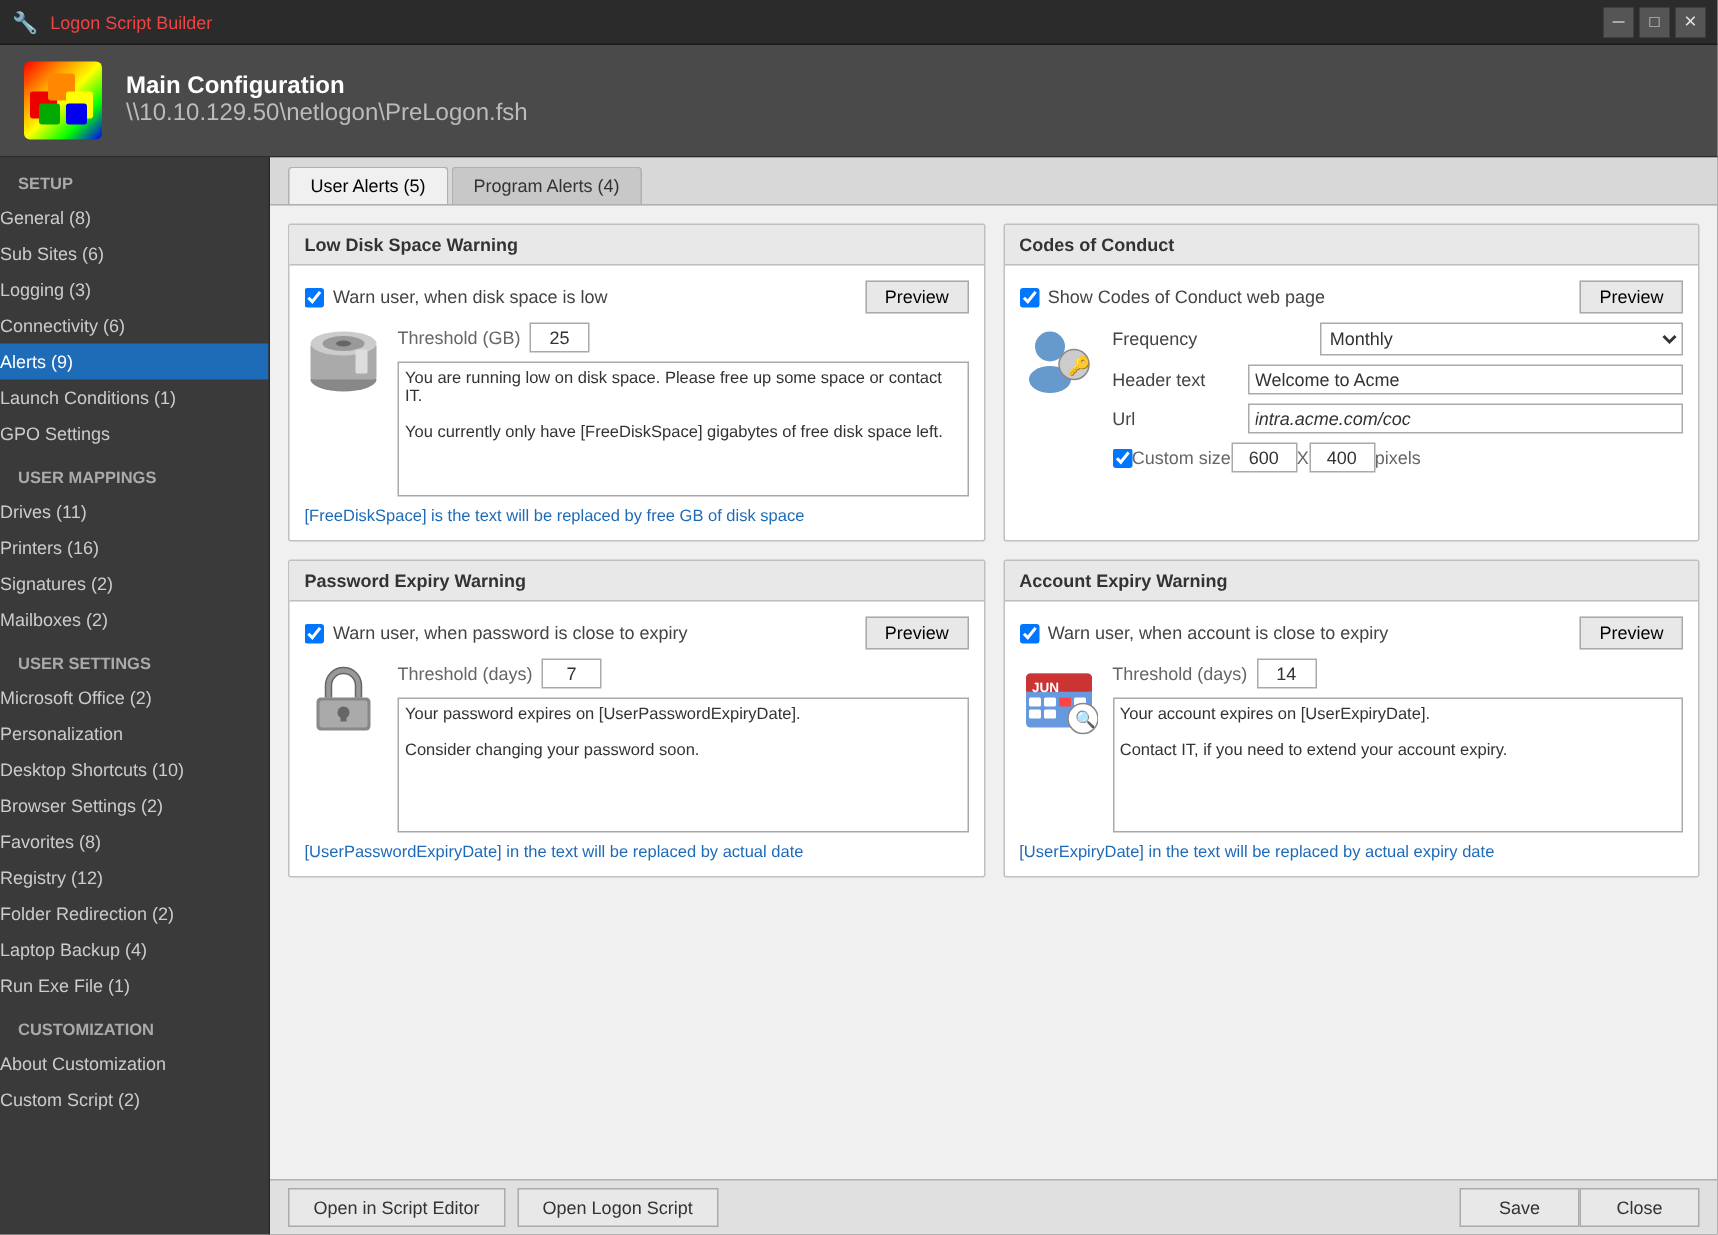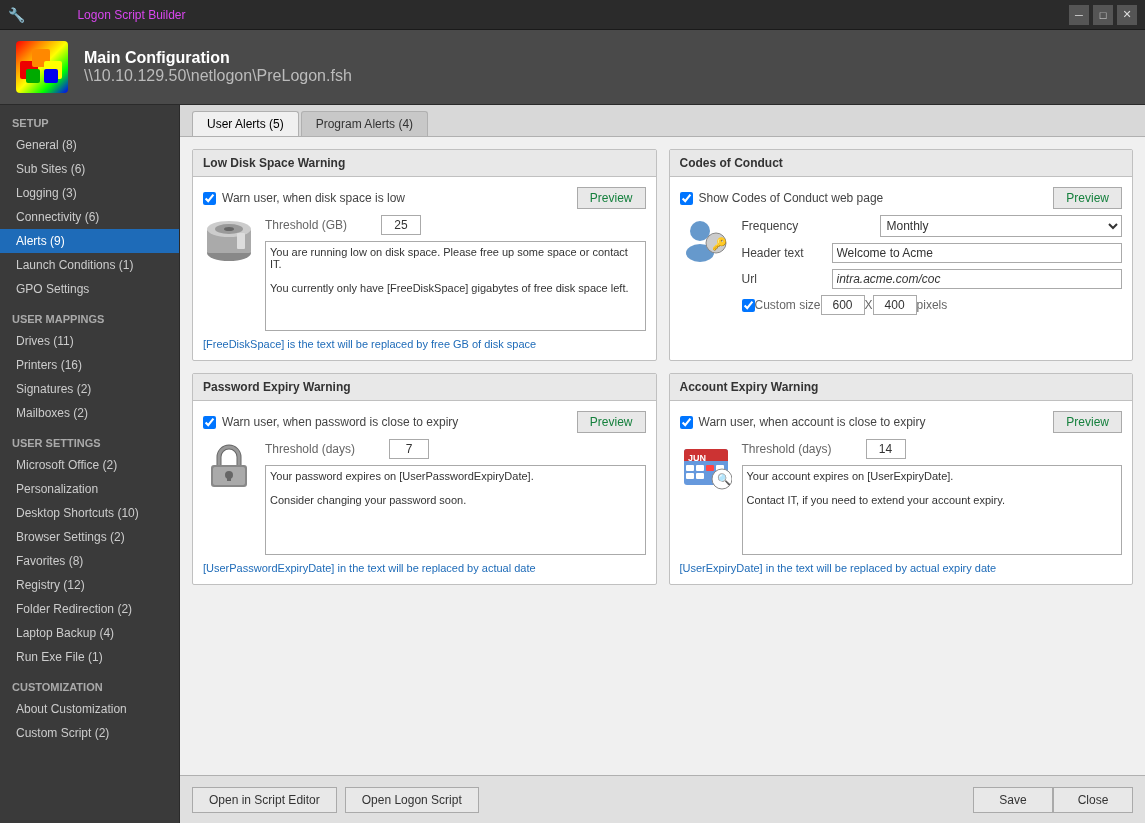--- a/index.html
+++ b/index.html
@@ -23,22 +23,21 @@
       justify-content: space-between;
       border-bottom: 1px solid #1a1a1a;
     }
     .title-bar-left {
       display: flex;
       align-items: center;
       gap: 8px;
     }
     .title-bar-text {
       font-size: 12px;
-      color: #d946ef;
-      margin-left: 44px;
+      color: #ef4444;
     }
     .title-bar-controls {
       display: flex;
       gap: 4px;
     }
     .title-btn {
       width: 20px;
       height: 20px;
       background: #555;
       border: none;
@@ -89,21 +88,21 @@
       flex-shrink: 0;
     }
     .sidebar-section-title {
       font-size: 11px;
       font-weight: bold;
       color: #aaa;
       padding: 12px 12px 4px;
       text-transform: uppercase;
     }
     .sidebar-item {
-      padding: 5px 16px;
+      padding: 5px 0;
       cursor: pointer;
       color: #ccc;
       font-size: 12px;
     }
     .sidebar-item.active {
       background: #1e6bb8;
       color: #fff;
     }
 
     
@@ -179,34 +178,33 @@
     .form-input {
       border: 1px solid #aaa;
       padding: 2px 4px;
       font-size: 12px;
       color: #333;
       background: #fff;
     }
     .form-input-xsmall {
       width: 40px;
       text-align: center;
-      margin-left: 28px;
     }
     select.form-input {
       padding: 2px 2px;
       margin-left: 48px;
     }
 
     .preview-btn {
       background: #e8e8e8;
       border: 1px solid #aaa;
       padding: 3px 12px;
       font-size: 12px;
       cursor: pointer;
-      color: #15803d;
+      color: #000000;
     }
     .checkbox-label {
       color: #444;
       font-size: 12px;
     }
 
     .panel-icon-row {
       display: flex;
       align-items: flex-start;
       gap: 10px;
@@ -270,21 +268,21 @@
     }
     .pixel-label {
       font-size: 12px;
       color: #666;
     }
 
     
     .bottom-bar {
       background: #e0e0e0;
       border-top: 1px solid #b0b0b0;
-      height: 48px;
+      height: 37px;
       display: flex;
       align-items: center;
       padding: 0 12px;
       justify-content: space-between;
     }
     .bottom-left { display: flex; gap: 8px; }
     .bottom-right { display: flex; gap: 0; }
     .bottom-btn {
       background: #e8e8e8;
       border: 1px solid #aaa;

